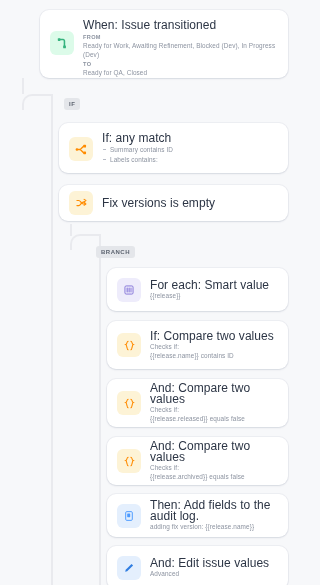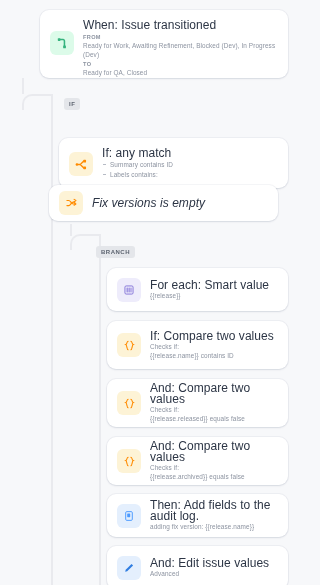--- a/index.html
+++ b/index.html
@@ -155,39 +155,39 @@
       <div class="card-title">When: Issue transitioned</div>
       <div class="card-sub caps" style="margin-top:2px;">FROM</div>
       <div class="card-sub">Ready for Work, Awaiting Refinement, Blocked (Dev), In Progress (Dev)</div>
       <div class="card-sub caps" style="margin-top:1px;">TO</div>
       <div class="card-sub">Ready for QA, Closed</div>
     </div>
   </div>
 
   <div class="badge" style="left:64px; top:98px;">IF</div>
 
-  <div class="card top-align" style="left:59px; top:138px; width:229px; height:50px; padding-top:10px;">
+  <div class="card top-align" style="left:59px; top:123px; width:229px; height:50px; padding-top:10px;">
     <div class="card-icon icon-yellow" style="margin-top:4px;">
       <svg width="13" height="13" viewBox="0 0 16 16" aria-hidden="true">
         <path d="M2.5 8 h4 M6.5 8 L10.5 4 M6.5 8 L10.5 12" fill="none" stroke="#ff8b00" stroke-width="1.6" stroke-linecap="round"></path>
         <rect x="10.2" y="2.2" width="3.4" height="3.4" rx="0.8" fill="#ff8b00"></rect>
         <rect x="10.2" y="10.4" width="3.4" height="3.4" rx="0.8" fill="#ff8b00"></rect>
         <circle cx="2.3" cy="8" r="1.5" fill="#ff8b00"></circle>
       </svg>
     </div>
     <div class="card-body">
       <div class="card-title">If: any match</div>
       <ul class="bullets">
         <li>Summary contains ID</li>
         <li>Labels contains:</li>
       </ul>
     </div>
   </div>
 
-  <div class="card" style="left:49px; top:185px; width:229px; height:36px;font-style:italic;">
+  <div class="card" style="left:59px; top:185px; width:229px; height:36px;">
     <div class="card-icon icon-yellow">
       <svg width="13" height="13" viewBox="0 0 16 16" aria-hidden="true">
         <path d="M2.4 4.3 h2.3 c1.1 0 1.6 .8 2.6 2.1 c1 1.3 1.6 2.2 2.7 2.2 h2.2" fill="none" stroke="#ff8b00" stroke-width="1.5" stroke-linecap="round"></path>
         <path d="M2.4 10.6 h2.3 c1.1 0 1.6 -.8 2.6 -2.1 c1 -1.3 1.6 -2.2 2.7 -2.2 h2.2" fill="none" stroke="#ff8b00" stroke-width="1.5" stroke-linecap="round"></path>
         <path d="M11.2 2.9 L13.4 4.4 L11.2 5.9" fill="none" stroke="#ff8b00" stroke-width="1.4" stroke-linecap="round" stroke-linejoin="round"></path>
         <path d="M11.2 7.1 L13.4 8.6 L11.2 10.1" fill="none" stroke="#ff8b00" stroke-width="1.4" stroke-linecap="round" stroke-linejoin="round"></path>
       </svg>
     </div>
     <div class="card-body">
       <div class="card-title">Fix versions is empty</div>

